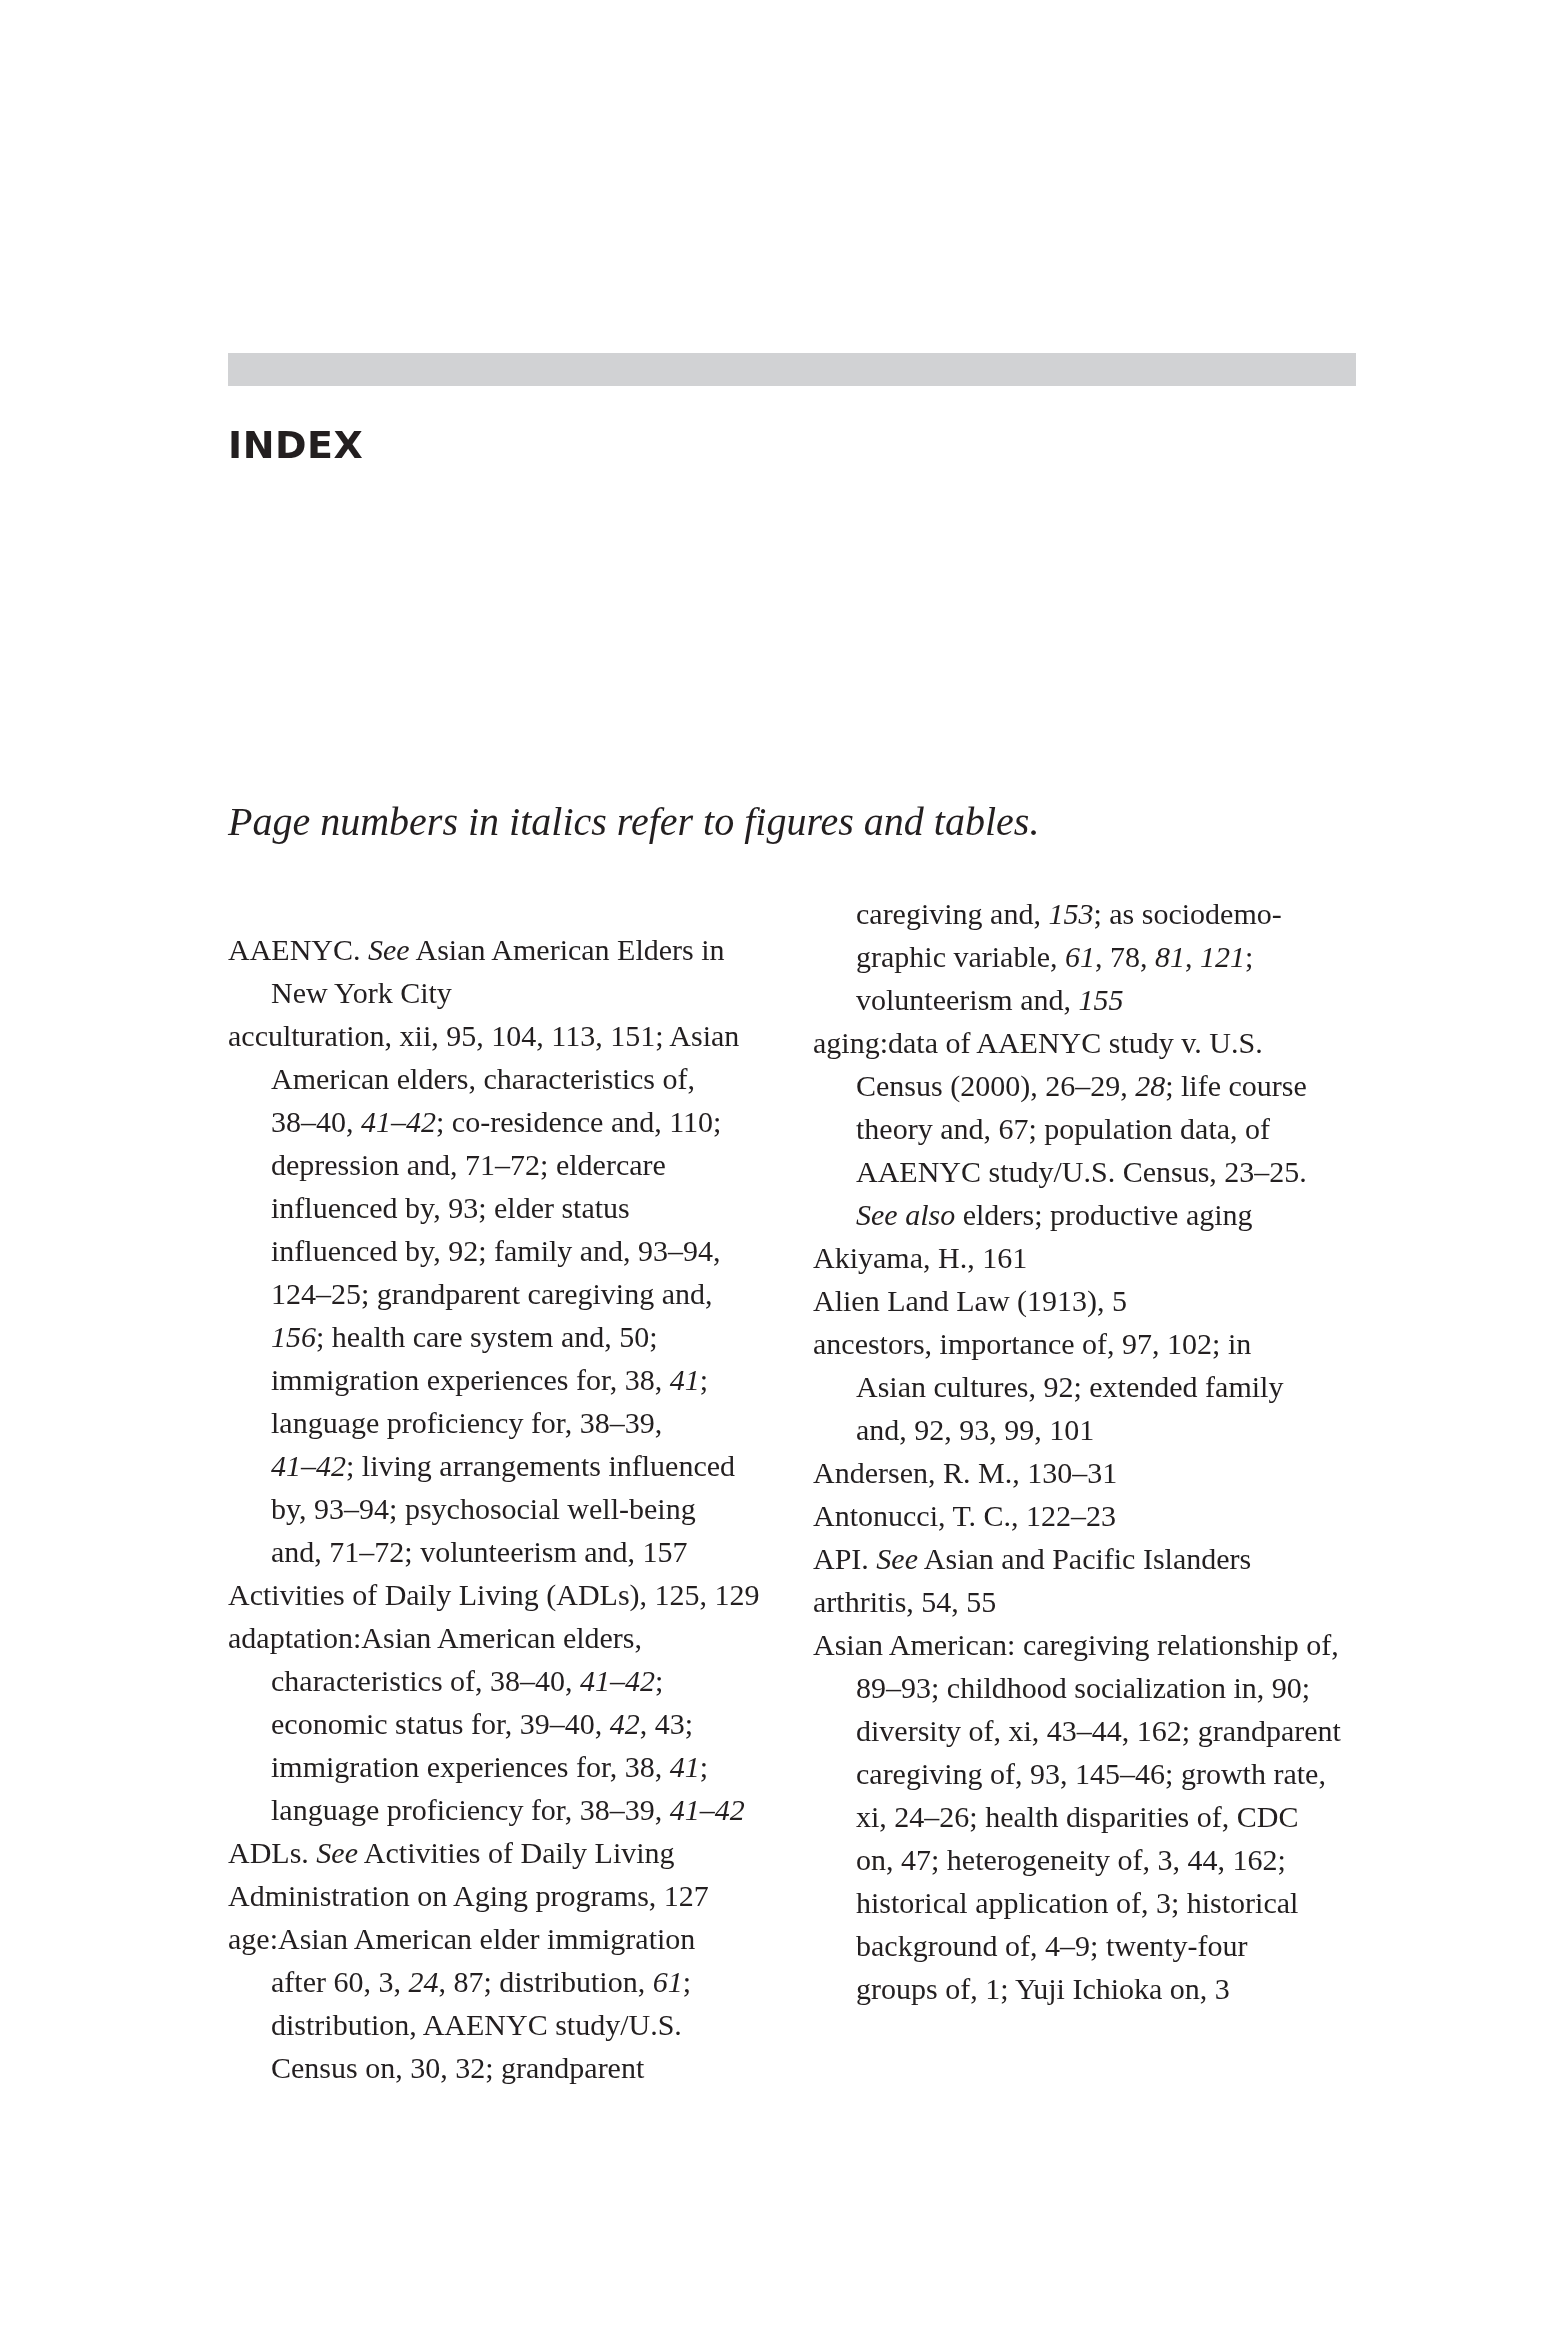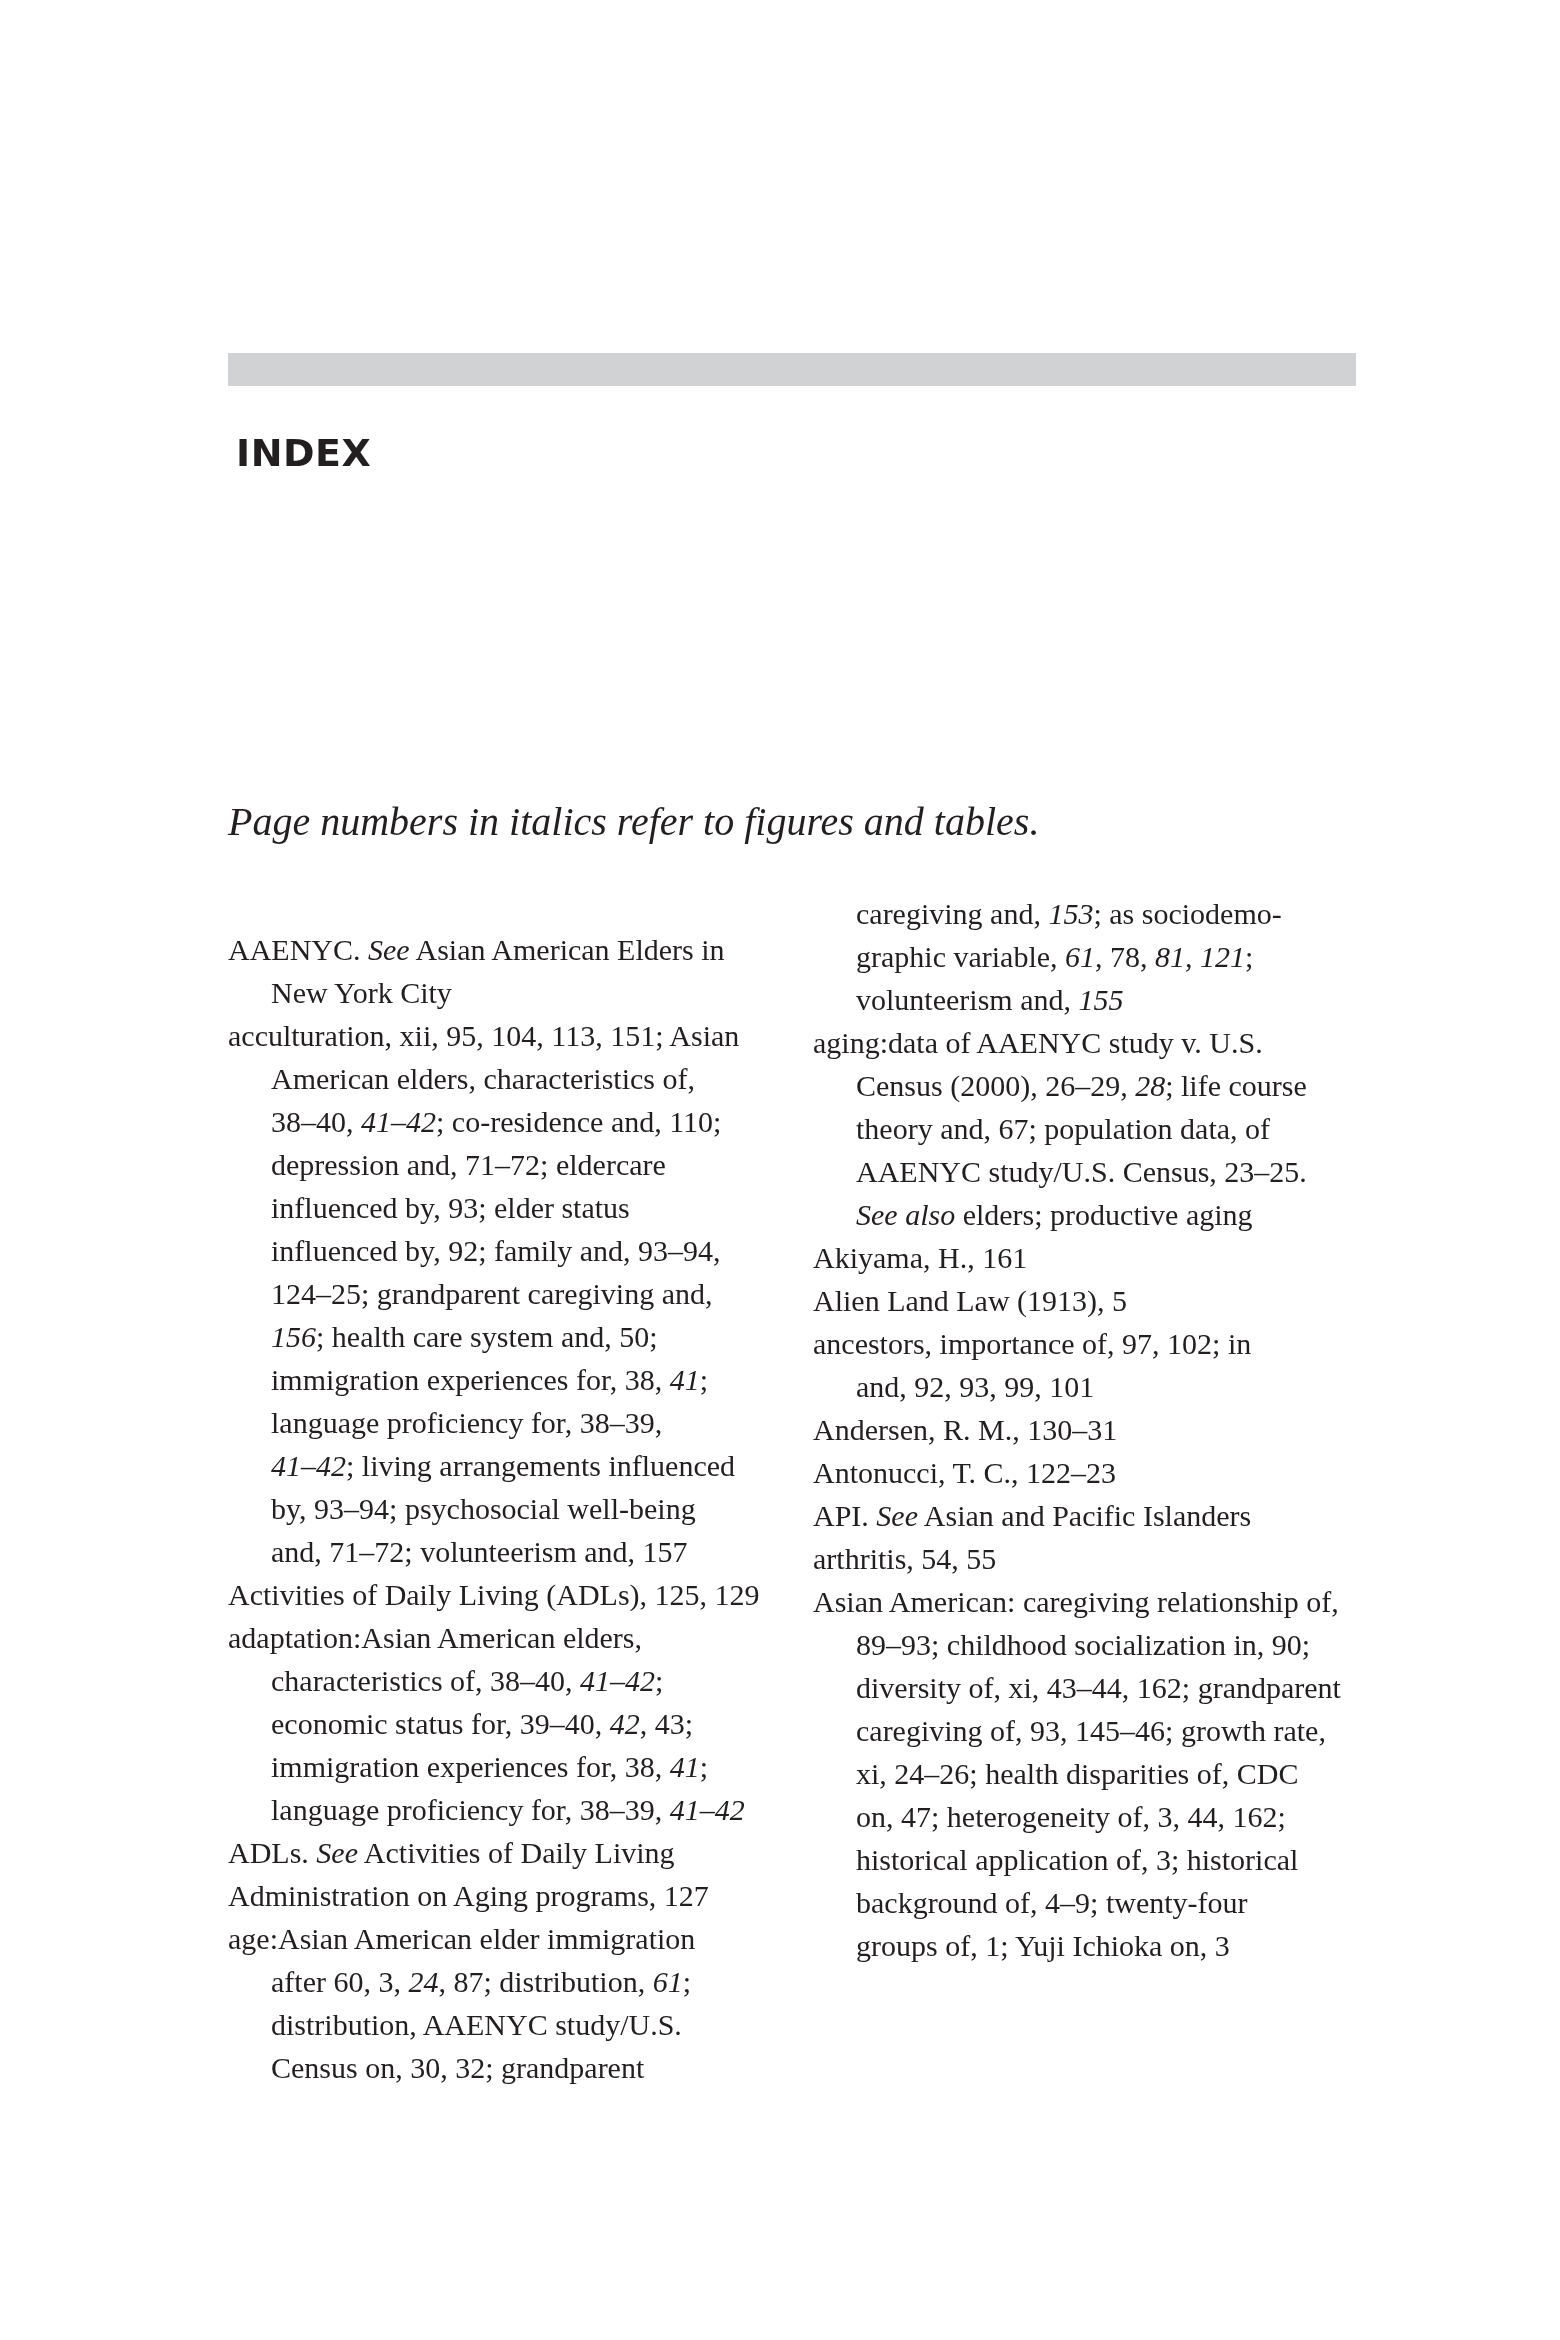--- a/index.html
+++ b/index.html
@@ -20,21 +20,21 @@
     left: 228px;
     top: 353px;
     width: 1128px;
     height: 32.5px;
     background: #d1d2d4;
   }
   .chapter-title {
     position: absolute;
     left: 228px;
     top: 421px;
-    margin: 8px;
+    margin: 0;
     font-family: "DejaVu Sans", "Liberation Sans", sans-serif;
     font-weight: bold;
     font-size: 38px;
     letter-spacing: 0.5px;
     line-height: 48px;
     color: #231f20;
   }
   .note {
     position: absolute;
     left: 228px;
@@ -101,20 +101,21 @@
     <div class="line indent"><span>graphic variable, </span><span class="it">61</span><span>, 78, </span><span class="it">81</span><span>, </span><span class="it">121</span><span>;</span></div>
     <div class="line indent"><span>volunteerism and, </span><span class="it">155</span></div>
     <div class="line"><span>aging:data of AAENYC study v. U.S.</span></div>
     <div class="line indent"><span>Census (2000), 26–29, </span><span class="it">28</span><span>; life course</span></div>
     <div class="line indent"><span>theory and, 67; population data, of</span></div>
     <div class="line indent"><span>AAENYC study/U.S. Census, 23–25.</span></div>
     <div class="line indent"><span class="it">See also</span><span> elders; productive aging</span></div>
     <div class="line"><span>Akiyama, H., 161</span></div>
     <div class="line"><span>Alien Land Law (1913), 5</span></div>
     <div class="line"><span>ancestors, importance of, 97, 102; in</span></div>
+    <div class="line indent"><span>Asian cultures, 92; extended family</span></div>
     <div class="line indent"><span>and, 92, 93, 99, 101</span></div>
     <div class="line"><span>Andersen, R. M., 130–31</span></div>
     <div class="line"><span>Antonucci, T. C., 122–23</span></div>
     <div class="line"><span>API. </span><span class="it">See</span><span> Asian and Pacific Islanders</span></div>
     <div class="line"><span>arthritis, 54, 55</span></div>
     <div class="line"><span>Asian American: caregiving relationship of,</span></div>
     <div class="line indent"><span>89–93; childhood socialization in, 90;</span></div>
     <div class="line indent"><span>diversity of, xi, 43–44, 162; grandparent</span></div>
     <div class="line indent"><span>caregiving of, 93, 145–46; growth rate,</span></div>
     <div class="line indent"><span>xi, 24–26; health disparities of, CDC</span></div>

